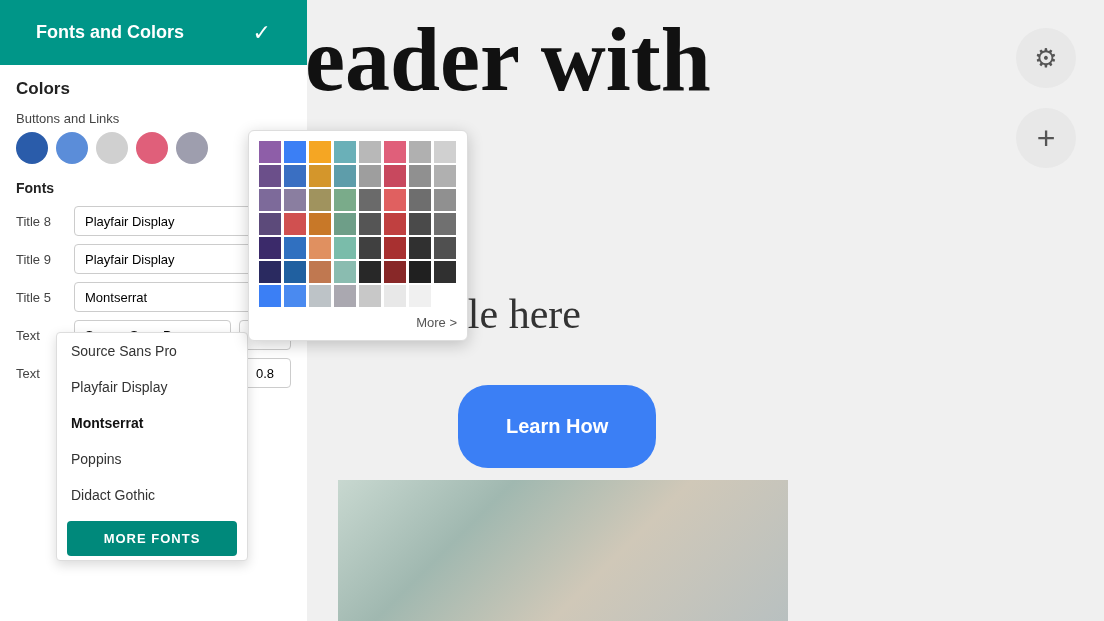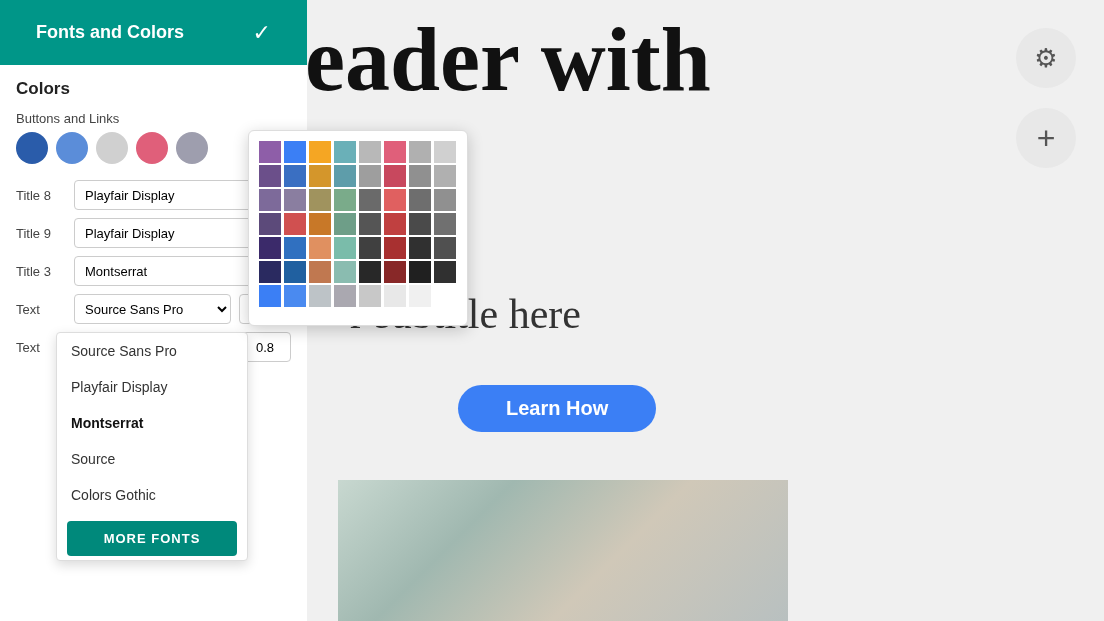--- a/index.html
+++ b/index.html
@@ -33,21 +33,21 @@
       color: #333;
     }
 
     .page-bg .learn-how-btn {
       position: absolute;
       top: 385px; left: 458px;
       background: #3b7ff5;
       color: #fff;
       border: none;
       border-radius: 30px;
-      padding: 12px 48px;
+      padding: 30px 48px;
       font-size: 20px;
       font-weight: bold;
       cursor: pointer;
     }
 
     .page-bg .photo-area {
       position: absolute;
       top: 480px; left: 338px;
       width: 450px; height: 141px;
       background: linear-gradient(135deg, #c8d8d0 0%, #a0b8b0 30%, #d0c8b8 60%, #b8c0c0 100%);
@@ -310,35 +310,36 @@
 
     <div class="buttons-links-label">Buttons and  Links</div>
     <div class="color-swatches-row">
       <div class="swatch" style="background:#2a5caa;"></div>
       <div class="swatch" style="background:#5b8dd9;"></div>
       <div class="swatch" style="background:#d0d0d0;"></div>
       <div class="swatch" style="background:#e05f7a;"></div>
       <div class="swatch" style="background:#9e9eae;"></div>
     </div>
 
+    <div class="fonts-section-label">Fonts</div>
 
     <div class="font-row">
       <span class="font-row-label">Title 8</span>
       <select class="font-select">
         <option>Playfair Display</option>
       </select>
     </div>
     <div class="font-row">
       <span class="font-row-label">Title 9</span>
       <select class="font-select">
         <option>Playfair Display</option>
       </select>
     </div>
     <div class="font-row">
-      <span class="font-row-label">Title 3</span>
+      <span class="font-row-label">Title 5</span>
       <select class="font-select">
         <option>Montserrat</option>
       </select>
     </div>
     <div class="font-row">
       <span class="font-row-label">Text</span>
       <select class="font-select">
         <option>Source Sans Pro</option>
       </select>
       <input class="font-size-input" value="0.95" style="">
@@ -350,22 +351,22 @@
       </select>
       <input class="font-size-input" value="0.8" style="">
     </div>
   </div>
 </div>
 
 <div class="font-dropdown">
   <div class="font-dropdown-item">Source Sans Pro</div>
   <div class="font-dropdown-item">Playfair Display</div>
   <div class="font-dropdown-item selected">Montserrat</div>
-  <div class="font-dropdown-item">Source</div>
-  <div class="font-dropdown-item">Colors Gothic</div>
+  <div class="font-dropdown-item">Poppins</div>
+  <div class="font-dropdown-item">Didact Gothic</div>
   <button class="more-fonts-btn">MORE FONTS</button>
 </div>
 
 <div class="color-picker-popup">
   <div class="color-grid" id="color-grid">
       <div class="color-cell" style="background: rgb(142, 94, 168);"></div>
       <div class="color-cell" style="background: rgb(59, 127, 245);"></div>
       <div class="color-cell" style="background: rgb(245, 166, 35);"></div>
       <div class="color-cell" style="background: rgb(106, 176, 184);"></div>
       <div class="color-cell" style="background: rgb(184, 184, 184);"></div>
@@ -414,13 +415,14 @@
       <div class="color-cell" style="background: rgb(48, 48, 48);"></div>
       <div class="color-cell" style="background: rgb(59, 127, 245);"></div>
       <div class="color-cell" style="background: rgb(74, 138, 240);"></div>
       <div class="color-cell" style="background: rgb(189, 195, 199);"></div>
       <div class="color-cell" style="background: rgb(170, 168, 176);"></div>
       <div class="color-cell" style="background: rgb(200, 200, 200);"></div>
       <div class="color-cell" style="background: rgb(232, 232, 232);"></div>
       <div class="color-cell" style="background: rgb(240, 240, 240);"></div>
       <div class="color-cell" style="background: rgb(255, 255, 255);"></div>
     </div>
+  <div class="more-link">More &gt;</div>
 </div>
 
 </body></html>

